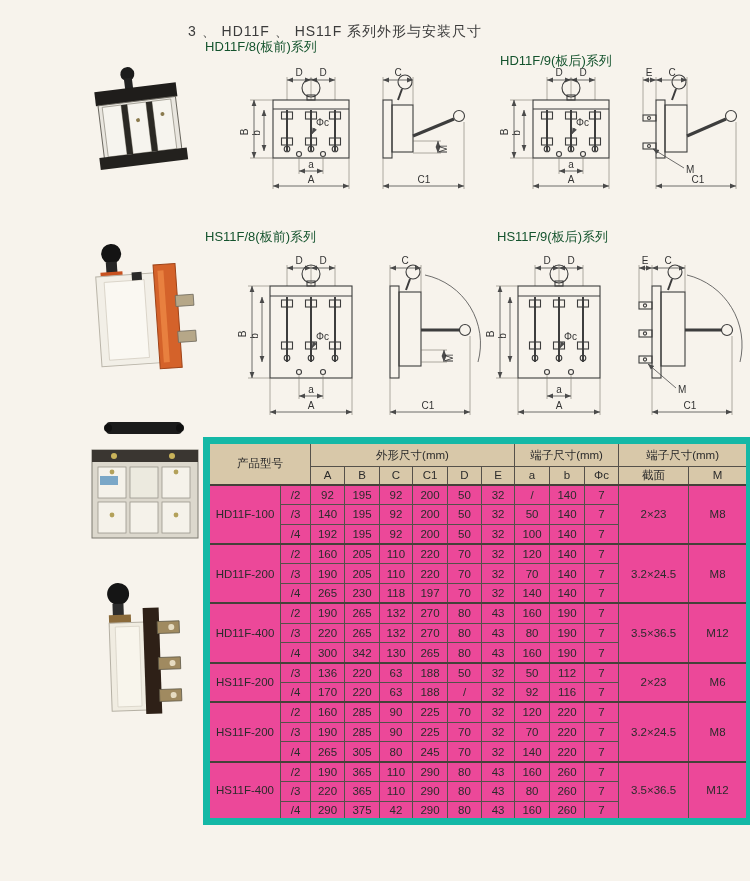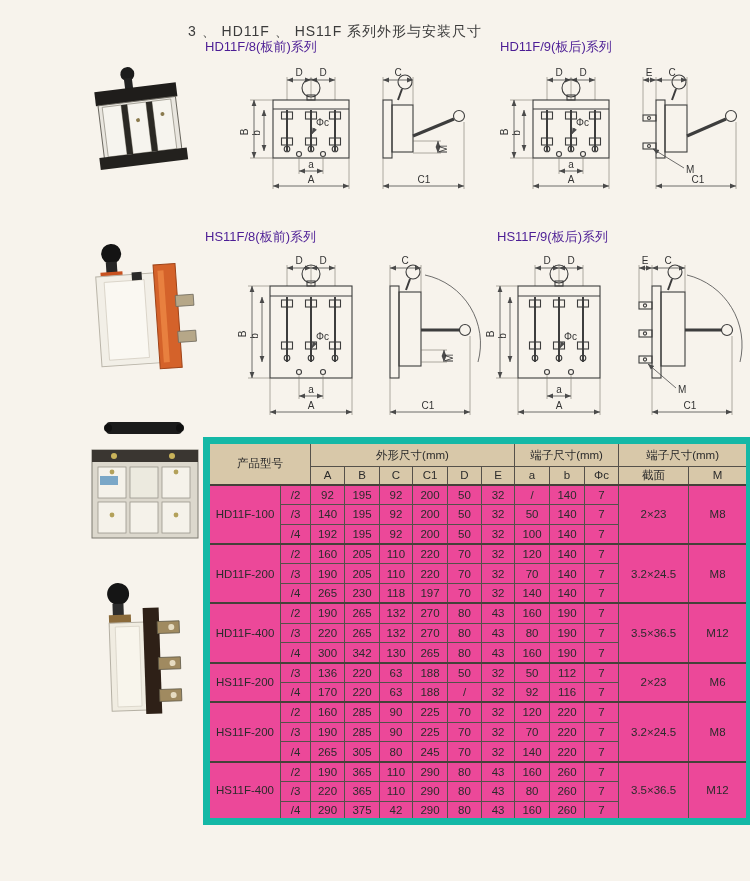--- a/index.html
+++ b/index.html
@@ -4,21 +4,21 @@
 <style>
   * { margin:0; padding:0; box-sizing:border-box; }
   html,body { width:750px; height:881px; }
   body {
     background:#f7f3ec;
     font-family:"Liberation Sans","DejaVu Sans",sans-serif;
     position:relative; overflow:hidden; color:#333;
   }
   .abs { position:absolute; }
   .page-title { left:188px; top:9px; font-size:14px; color:#3b3b3b; letter-spacing:1px;margin-top:14px; }
-  .diagram-label { font-size:13px; color:#4c1d95; }
+  .diagram-label { font-size:13px; color:#14532d; }
 
   
   .part  { fill:none; stroke:#3d3d3d; stroke-width:1.1; }
   .partw { fill:none; stroke:#3d3d3d; stroke-width:2;   }
   .lever { fill:none; stroke:#3d3d3d; stroke-width:3;   }
   .dim   { fill:none; stroke:#4a4a4a; stroke-width:0.8; }
   .ext   { fill:none; stroke:#6e6a62; stroke-width:0.55;}
   svg text { font-size:10px; fill:#333; }
   svg .lbl { text-anchor:middle; }
 
@@ -107,21 +107,21 @@
     <rect x="72" y="44" width="22" height="12" fill="#a08a60" stroke="#5e5846" stroke-width="0.8"></rect>
     <rect x="72" y="80" width="22" height="12" fill="#a08a60" stroke="#5e5846" stroke-width="0.8"></rect>
     <rect x="72" y="112" width="22" height="12" fill="#a08a60" stroke="#5e5846" stroke-width="0.8"></rect>
     <circle cx="86" cy="50" r="3" fill="#e7dcc2"></circle>
       <circle cx="86" cy="86" r="3" fill="#e7dcc2"></circle>
     <circle cx="86" cy="118" r="3" fill="#e7dcc2"></circle>
   </g>
 </svg>
 
 <div class="abs diagram-label" style="left:205px;top:38px">HD11F/8(板前)系列</div>
-<div class="abs diagram-label" style="left:500px;top:38px">HD11F/9(板后)系列</div>
+<div class="abs diagram-label" style="left:500px;top:52px">HD11F/9(板后)系列</div>
 <div class="abs diagram-label" style="left:205px;top:228px">HS11F/8(板前)系列</div>
 <div class="abs diagram-label" style="left:497px;top:228px">HS11F/9(板后)系列</div>
 
 <svg class="abs" style="left:228px;top:58px" width="252" height="148" viewBox="0 0 252 148">
   <defs>
     <marker id="arHD8" viewBox="0 0 10 10" refX="9.5" refY="5" markerWidth="8" markerHeight="8" orient="auto-start-reverse">
       <path d="M0,1.2 L10,5 L0,8.8 z" fill="#4a4a4a"></path>
     </marker>
   </defs>
 

